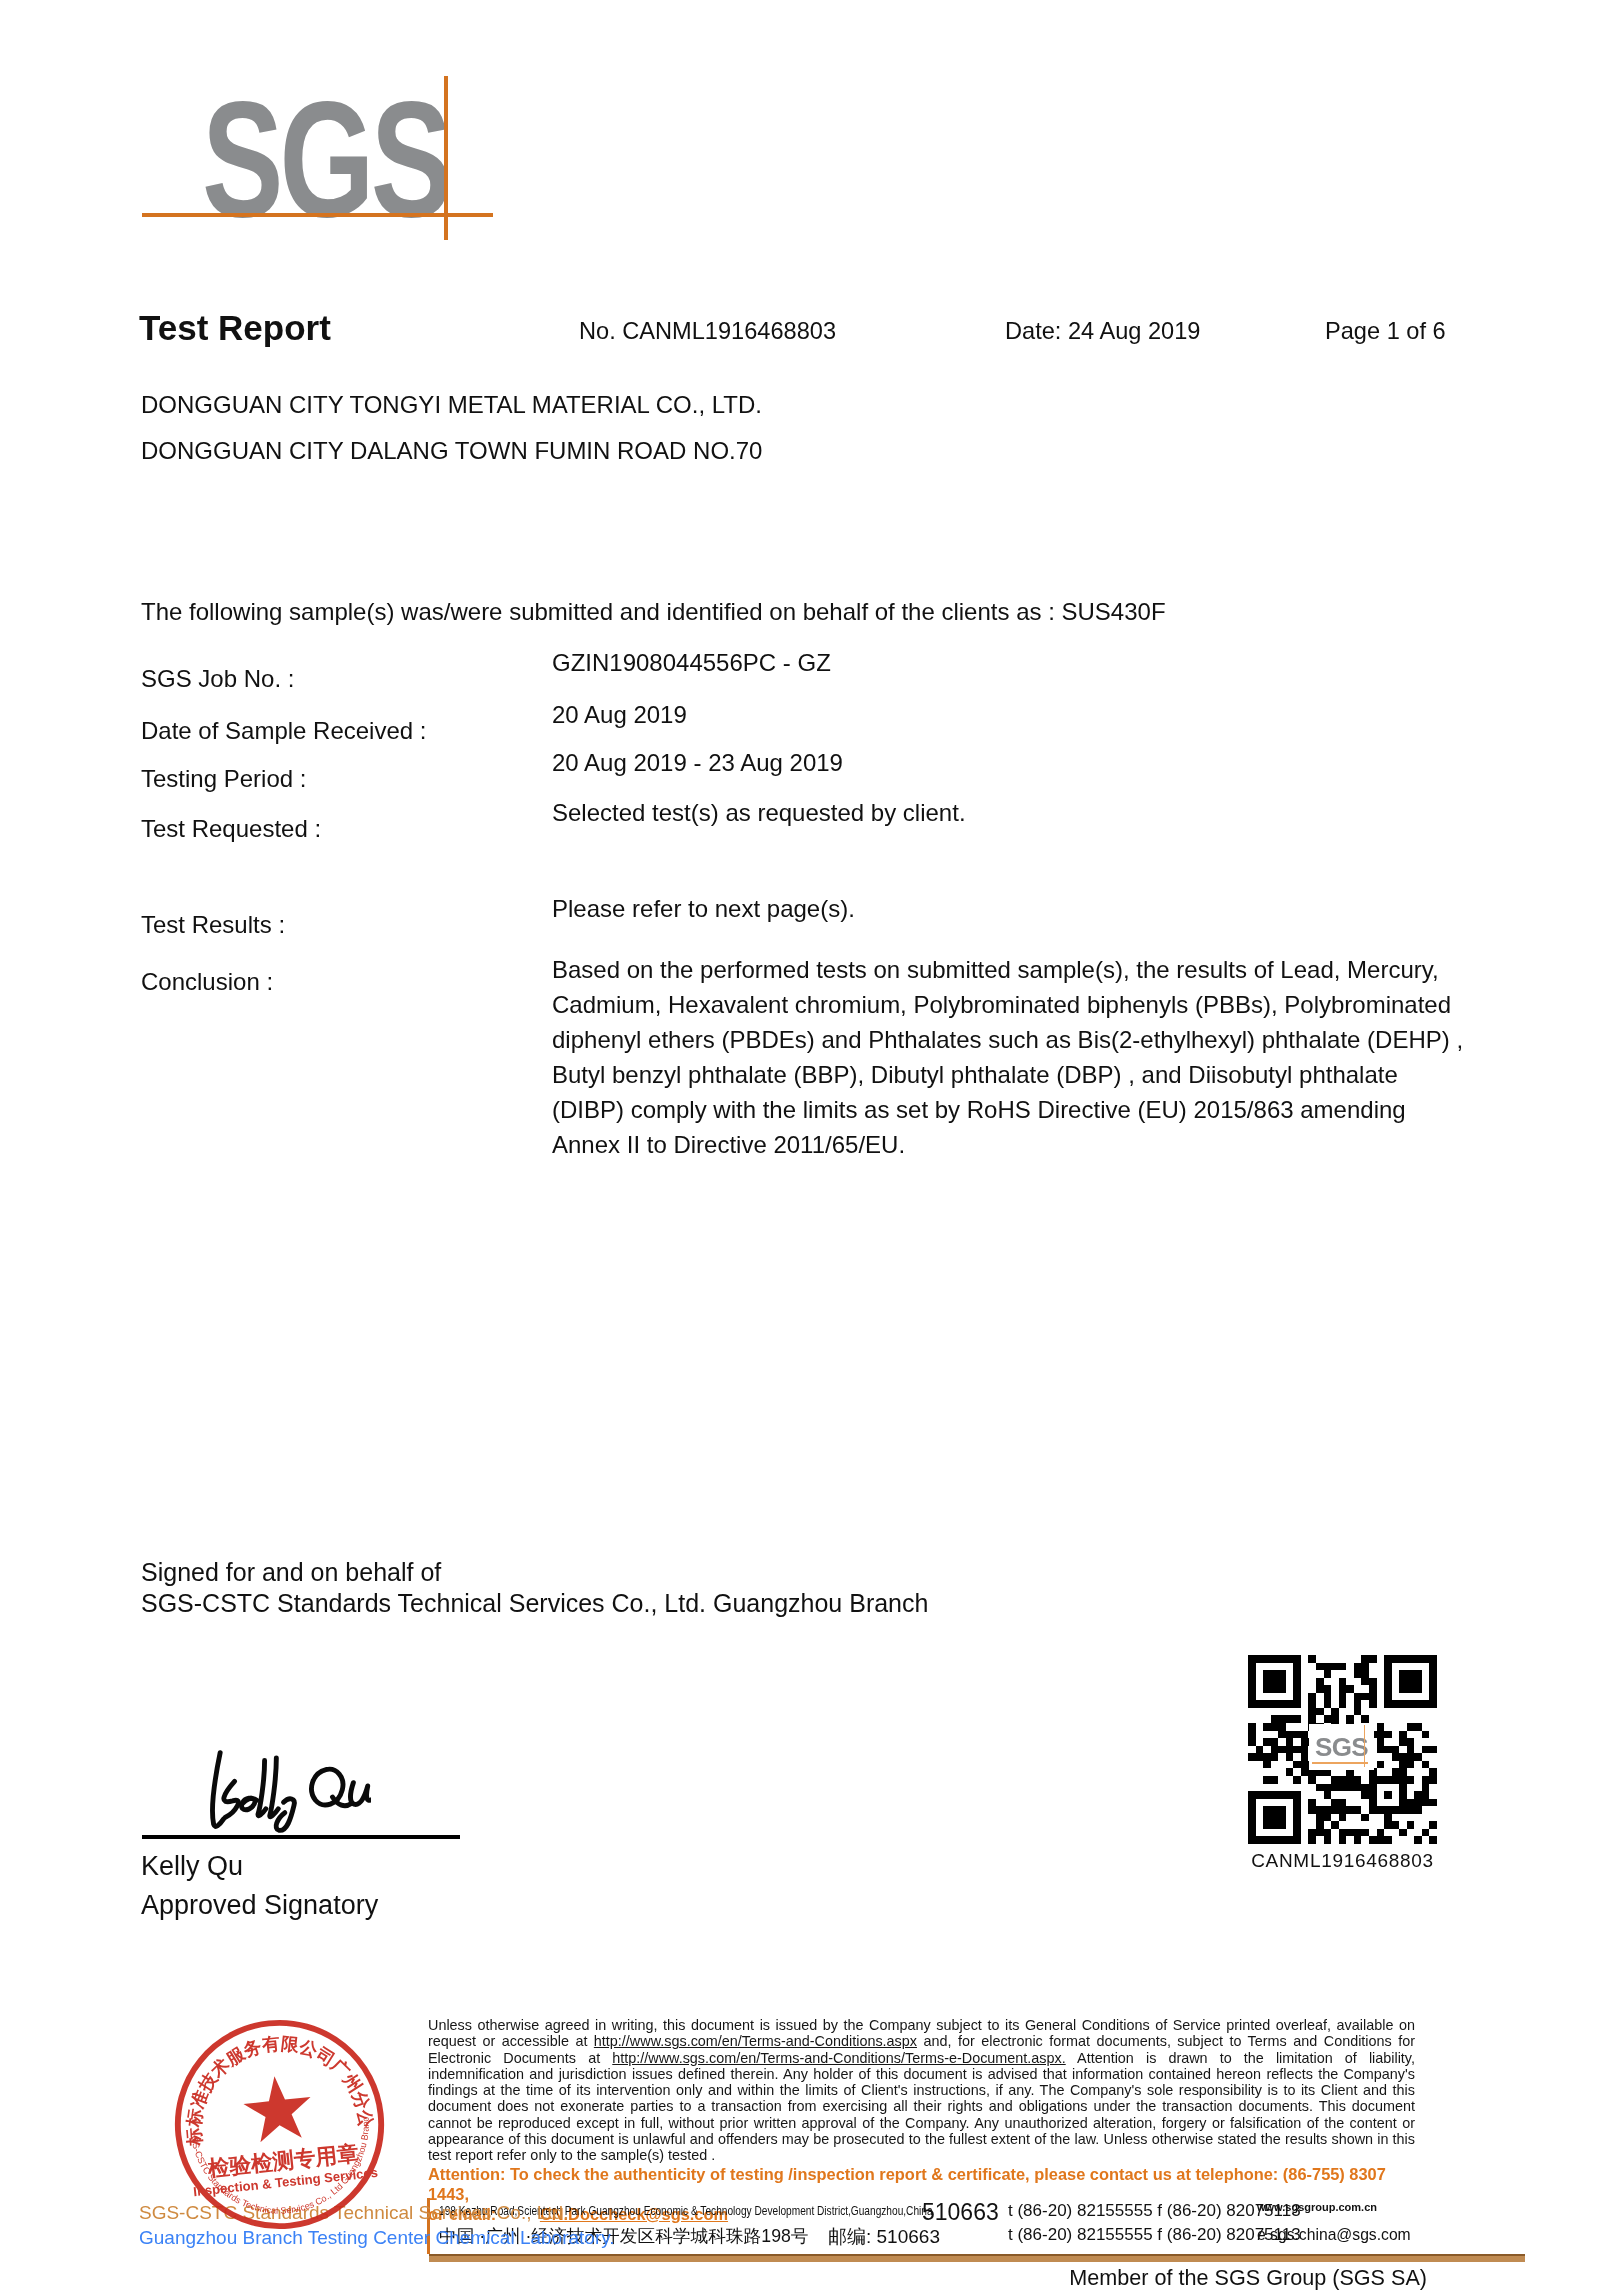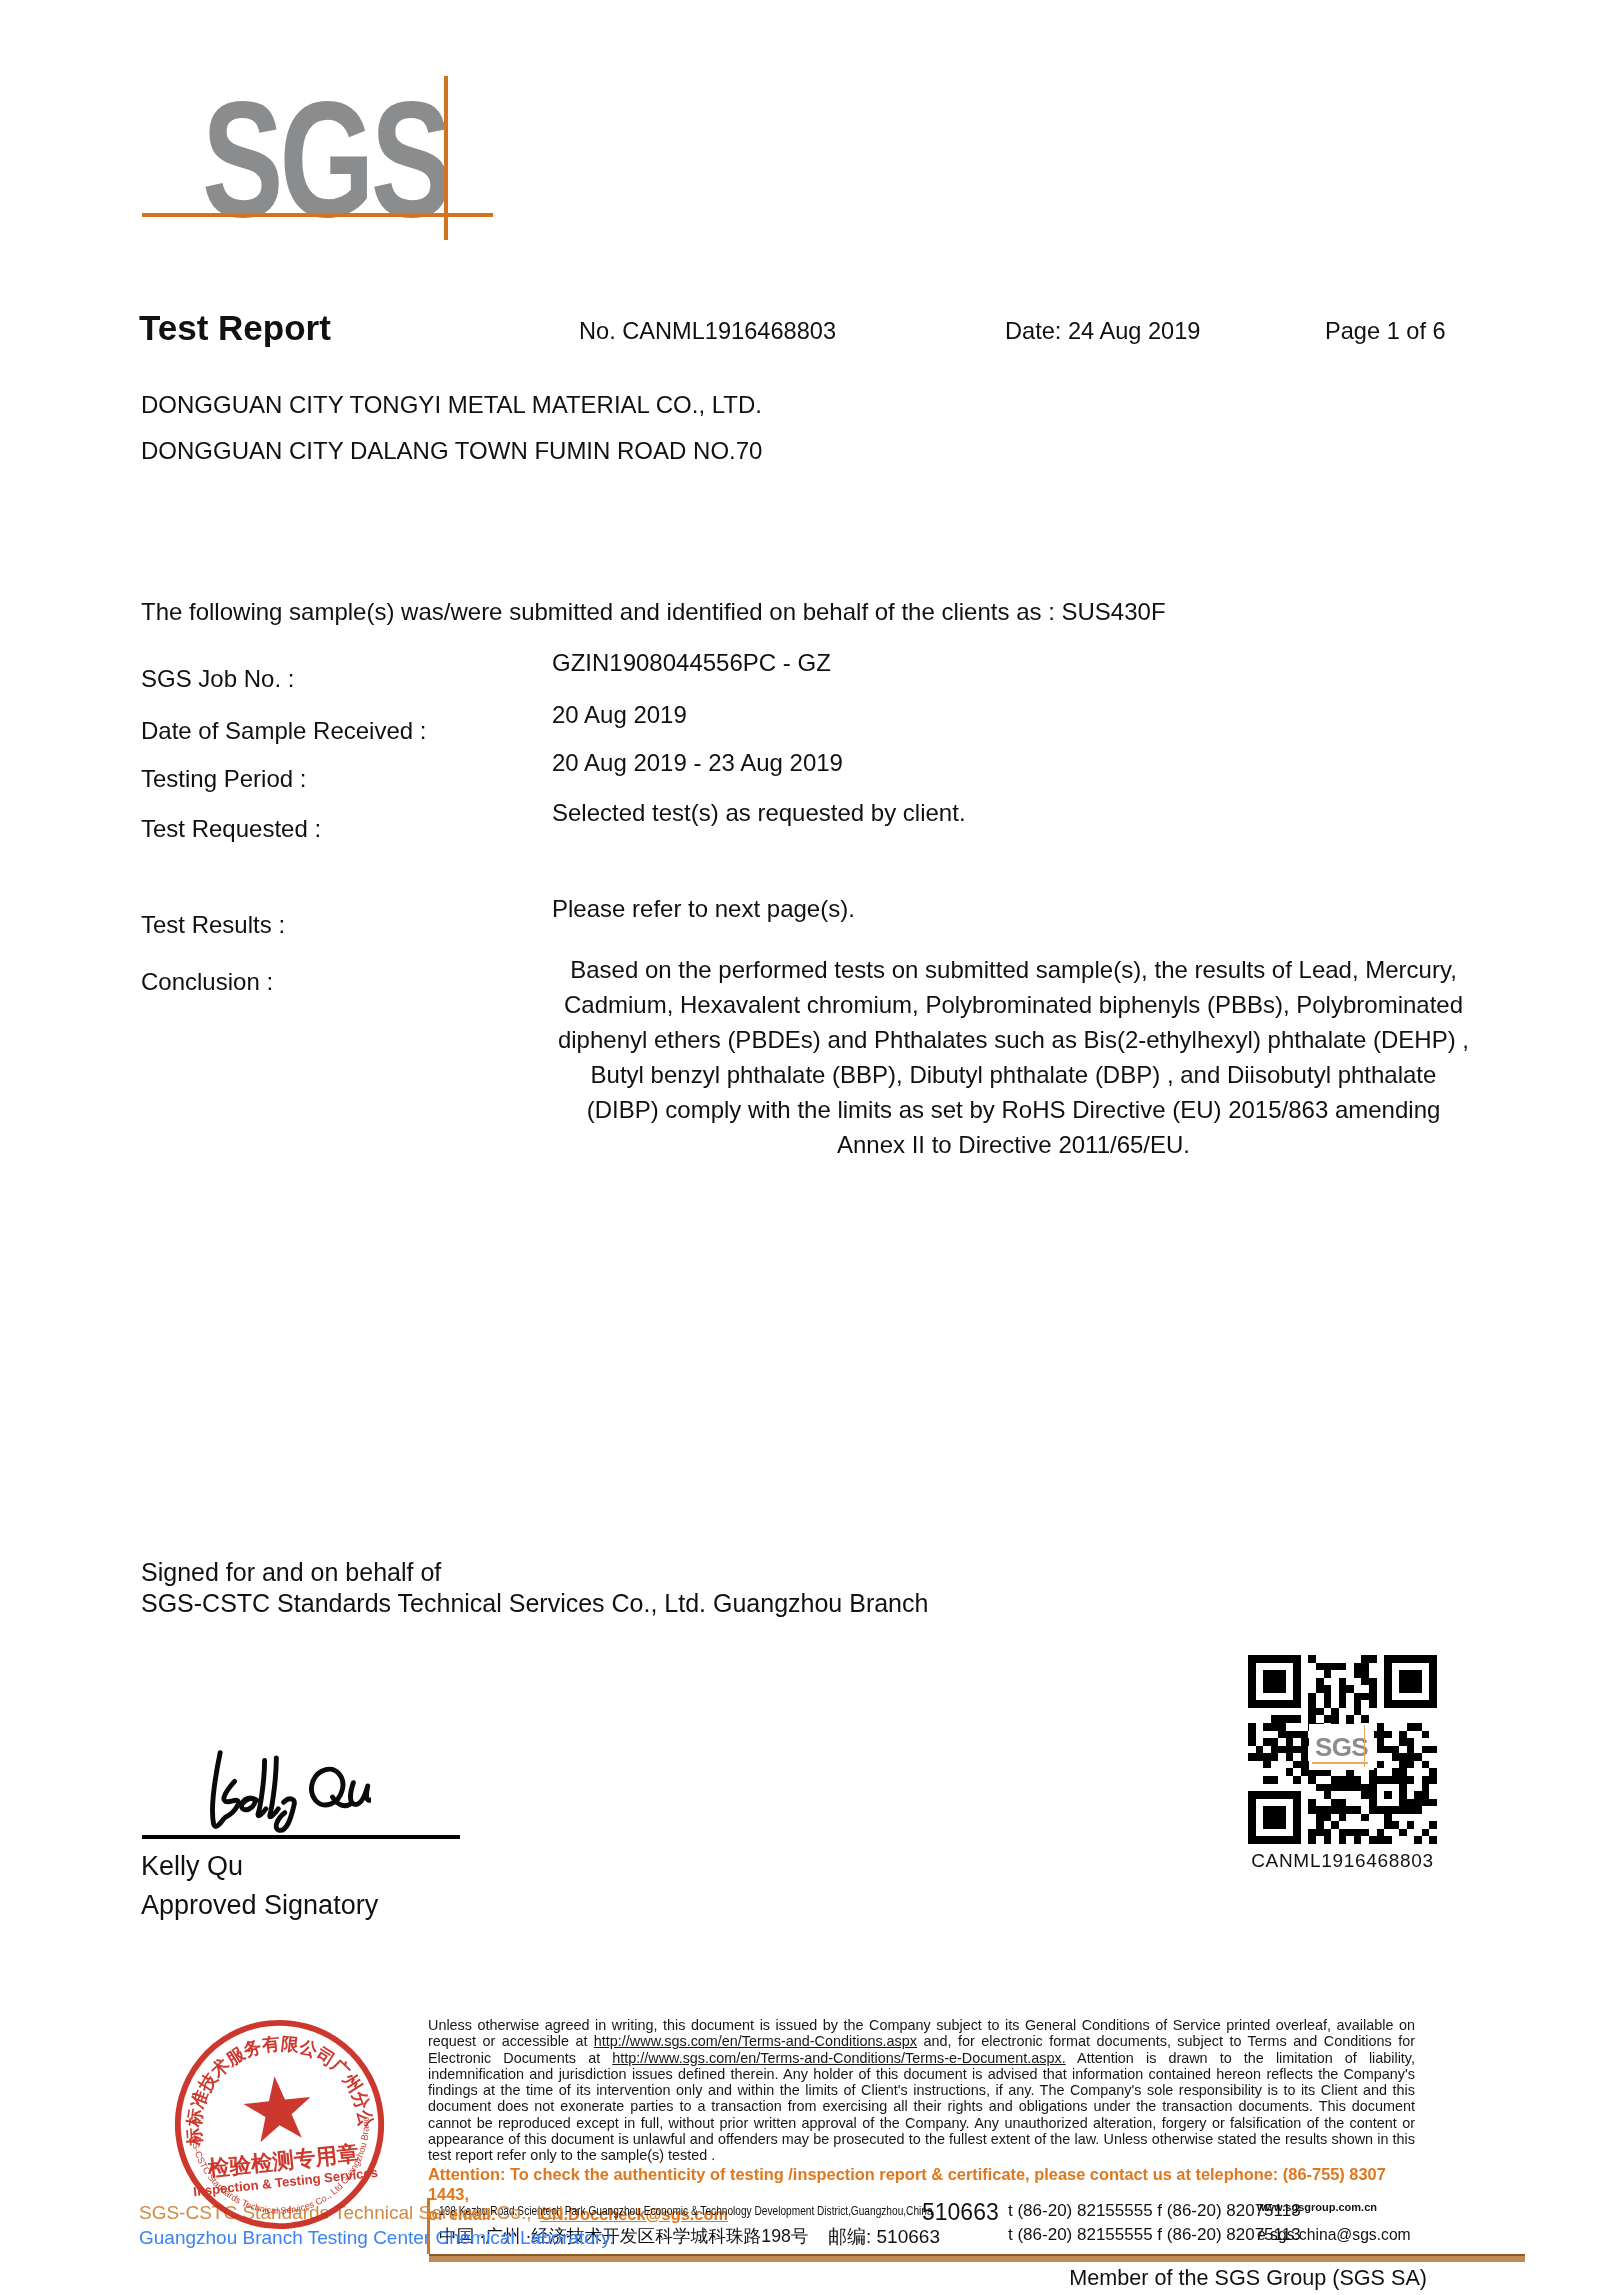--- a/index.html
+++ b/index.html
@@ -16,21 +16,21 @@
   .doc-no{left:579px;top:318px;font-size:23.6px;}
   .doc-date{left:1005px;top:318px;font-size:23.6px;}
   .doc-page{left:1325px;top:318px;font-size:23.6px;}
   
   .client1{left:141px;top:391px;font-size:24px;}
   .client2{left:141px;top:437px;font-size:24px;}
   .intro{left:141px;top:598px;font-size:24px;}
   
   .frow{left:141px;width:1348px;font-size:24px;}
   .frow .lbl{display:inline-block;width:411px;vertical-align:top;margin-top:16px;}
-  .frow .val{display:inline-block;vertical-align:top;text-align:center;}
+  .frow .val{display:inline-block;vertical-align:top;}
   .frow .val.para{width:923px;line-height:35px;}
   
   .signed1{left:141px;top:1558px;font-size:25px;}
   .signed2{left:141px;top:1589px;font-size:25px;}
   .sig-svg{left:198px;top:1742px;}
   .sig-line{left:142px;top:1835px;width:318px;height:3.9px;background:#000;}
   .sig-name{left:141px;top:1851px;font-size:27px;}
   .sig-title{left:141px;top:1890px;font-size:27px;}
   
   .qr-box{left:1248px;top:1655px;width:189px;height:189px;}

